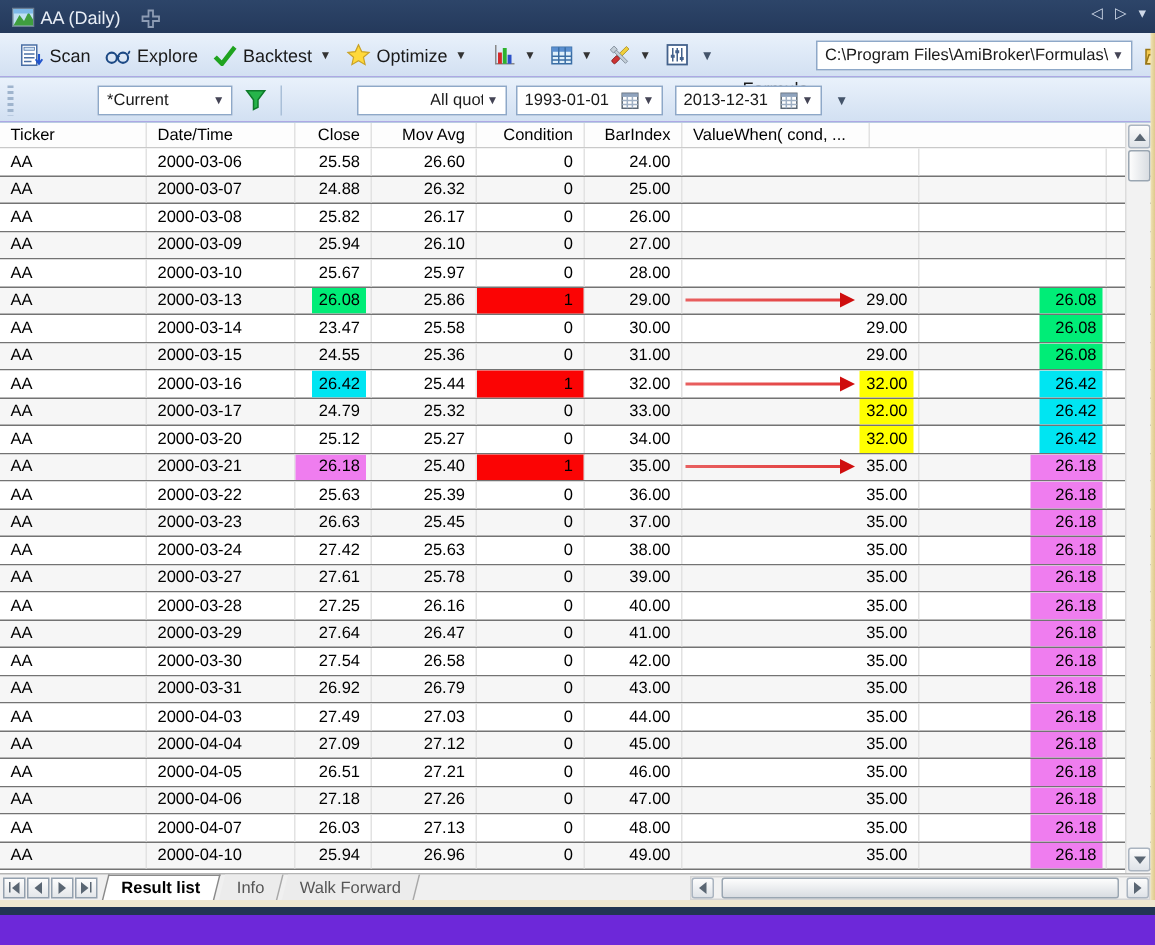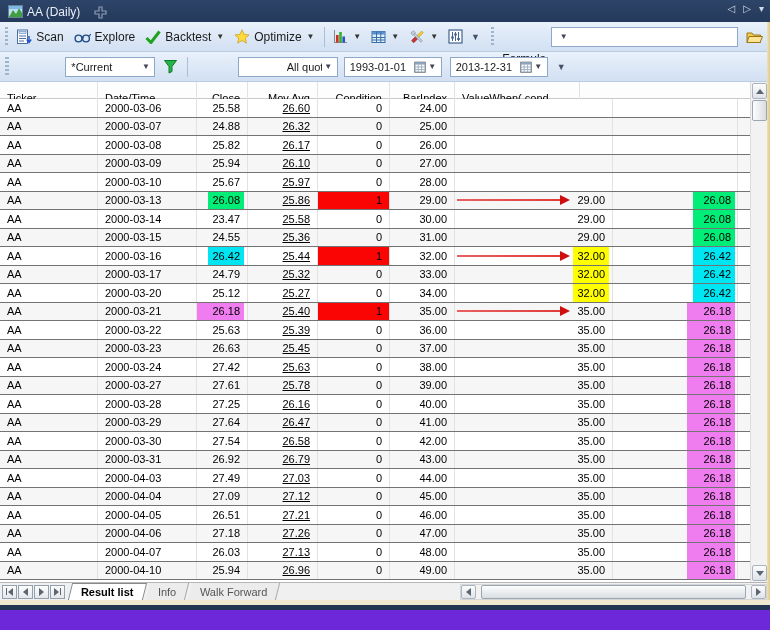--- a/index.html
+++ b/index.html
@@ -22,29 +22,29 @@
   .sep { width:1px; height:20px; background:#a9bfd8; margin:0 4px; }
   .combo { display:flex; align-items:center; height:20px; background:#fff; border:1px solid #8ea8c8; padding:0 2px 0 5px; font-size:11px; white-space:nowrap; }
   .combo .cval { overflow:hidden; text-overflow:clip; white-space:nowrap; flex:1; }
   .combo .carrow { width:13px; text-align:center; font-size:8px; color:#445; }
   .tlabel { padding:0 5px; white-space:nowrap;margin-top:44px; }
   .overflow-btn { font-size:9px; color:#44546a; padding:0 3px; align-self:center; }
 
   
   .grid-area { position:relative; width:770px; height:500px; background:#fff; overflow:hidden; font-size:11px; }
   .thead { display:flex; height:17px; border-bottom:1px solid #c9c9c9; background:#fdfdfd; }
-  .hcell { display:flex; align-items:center; padding:16px 7px; border-right:1px solid #e2e2e2; color:#000; overflow:hidden; white-space:nowrap; }
+  .hcell { display:flex; align-items:center; padding:0 7px; border-right:1px solid #e2e2e2; color:#000; overflow:hidden; white-space:nowrap; }
   .tbody { position:relative; }
   .trow { display:flex; height:18.5px; border-bottom:1px solid #737373; position:relative; background:#fff; }
   .trow.alt { background:#f6f6f6; }
   .cell { display:flex; align-items:center; padding:0 7px; border-right:1px solid #e2e2e2; overflow:hidden; white-space:nowrap; }
   .c0{width:98px; justify-content:flex-start;}
   .c1{width:99px; justify-content:flex-start;}
   .c2{width:51px; justify-content:flex-end;}
-  .c3{width:70px; justify-content:flex-end;text-decoration:underline;}
+  .c3{width:70px; justify-content:flex-end;}
   .c4{width:72px; justify-content:flex-end;}
   .c5{width:65px; justify-content:flex-end;}
   .c6{width:158px; justify-content:flex-end;}
   .c7{width:125px; justify-content:flex-end; padding-right:2px;}
   .c8{flex:1; border-right:none;}
   .hcell.c6,.hcell.c7{justify-content:flex-start;}
   .hl { display:flex; align-items:center; height:100%; padding:0 4px; }
   .hl2 { display:flex; align-items:center; justify-content:flex-end; height:100%; width:42px; padding-right:4px; }
   .bg-green{background:var(--hl-green,#00ED77);}
   .bg-cyan{background:var(--hl-cyan,#00E5F2);}
@@ -206,20 +206,21 @@
             <rect x="3.2" y="7.5" width="2.6" height="2" fill="#44628c"></rect>
             <rect x="6.2" y="4.5" width="2.6" height="2" fill="#44628c"></rect>
             <rect x="9.2" y="9" width="2.6" height="2" fill="#44628c"></rect>
           </svg>
       </span>
     </div>
     <span class="overflow-btn">▼<br></span>
     <div class="grip" style="margin-left:8px;"></div>
     <span class="tlabel">Formula</span>
     <div class="combo" style="width:228px;">
+      <span class="cval">C:\Program Files\AmiBroker\Formulas\</span>
       <span class="carrow">▼</span>
     </div>
     <div class="tbtn" style="margin-left:3px;">
       <span class="icon">
         <svg width="17" height="14" viewBox="0 0 17 14">
             <path d="M1 3 h5 l1.5 2 h7 v7.5 H1 Z" fill="#f3c94f" stroke="#9a7714"></path>
             <path d="M3 6.5 h13.5 l-2.5 6 H1 Z" fill="#ffe493" stroke="#9a7714"></path>
           </svg>
       </span>
     </div>

